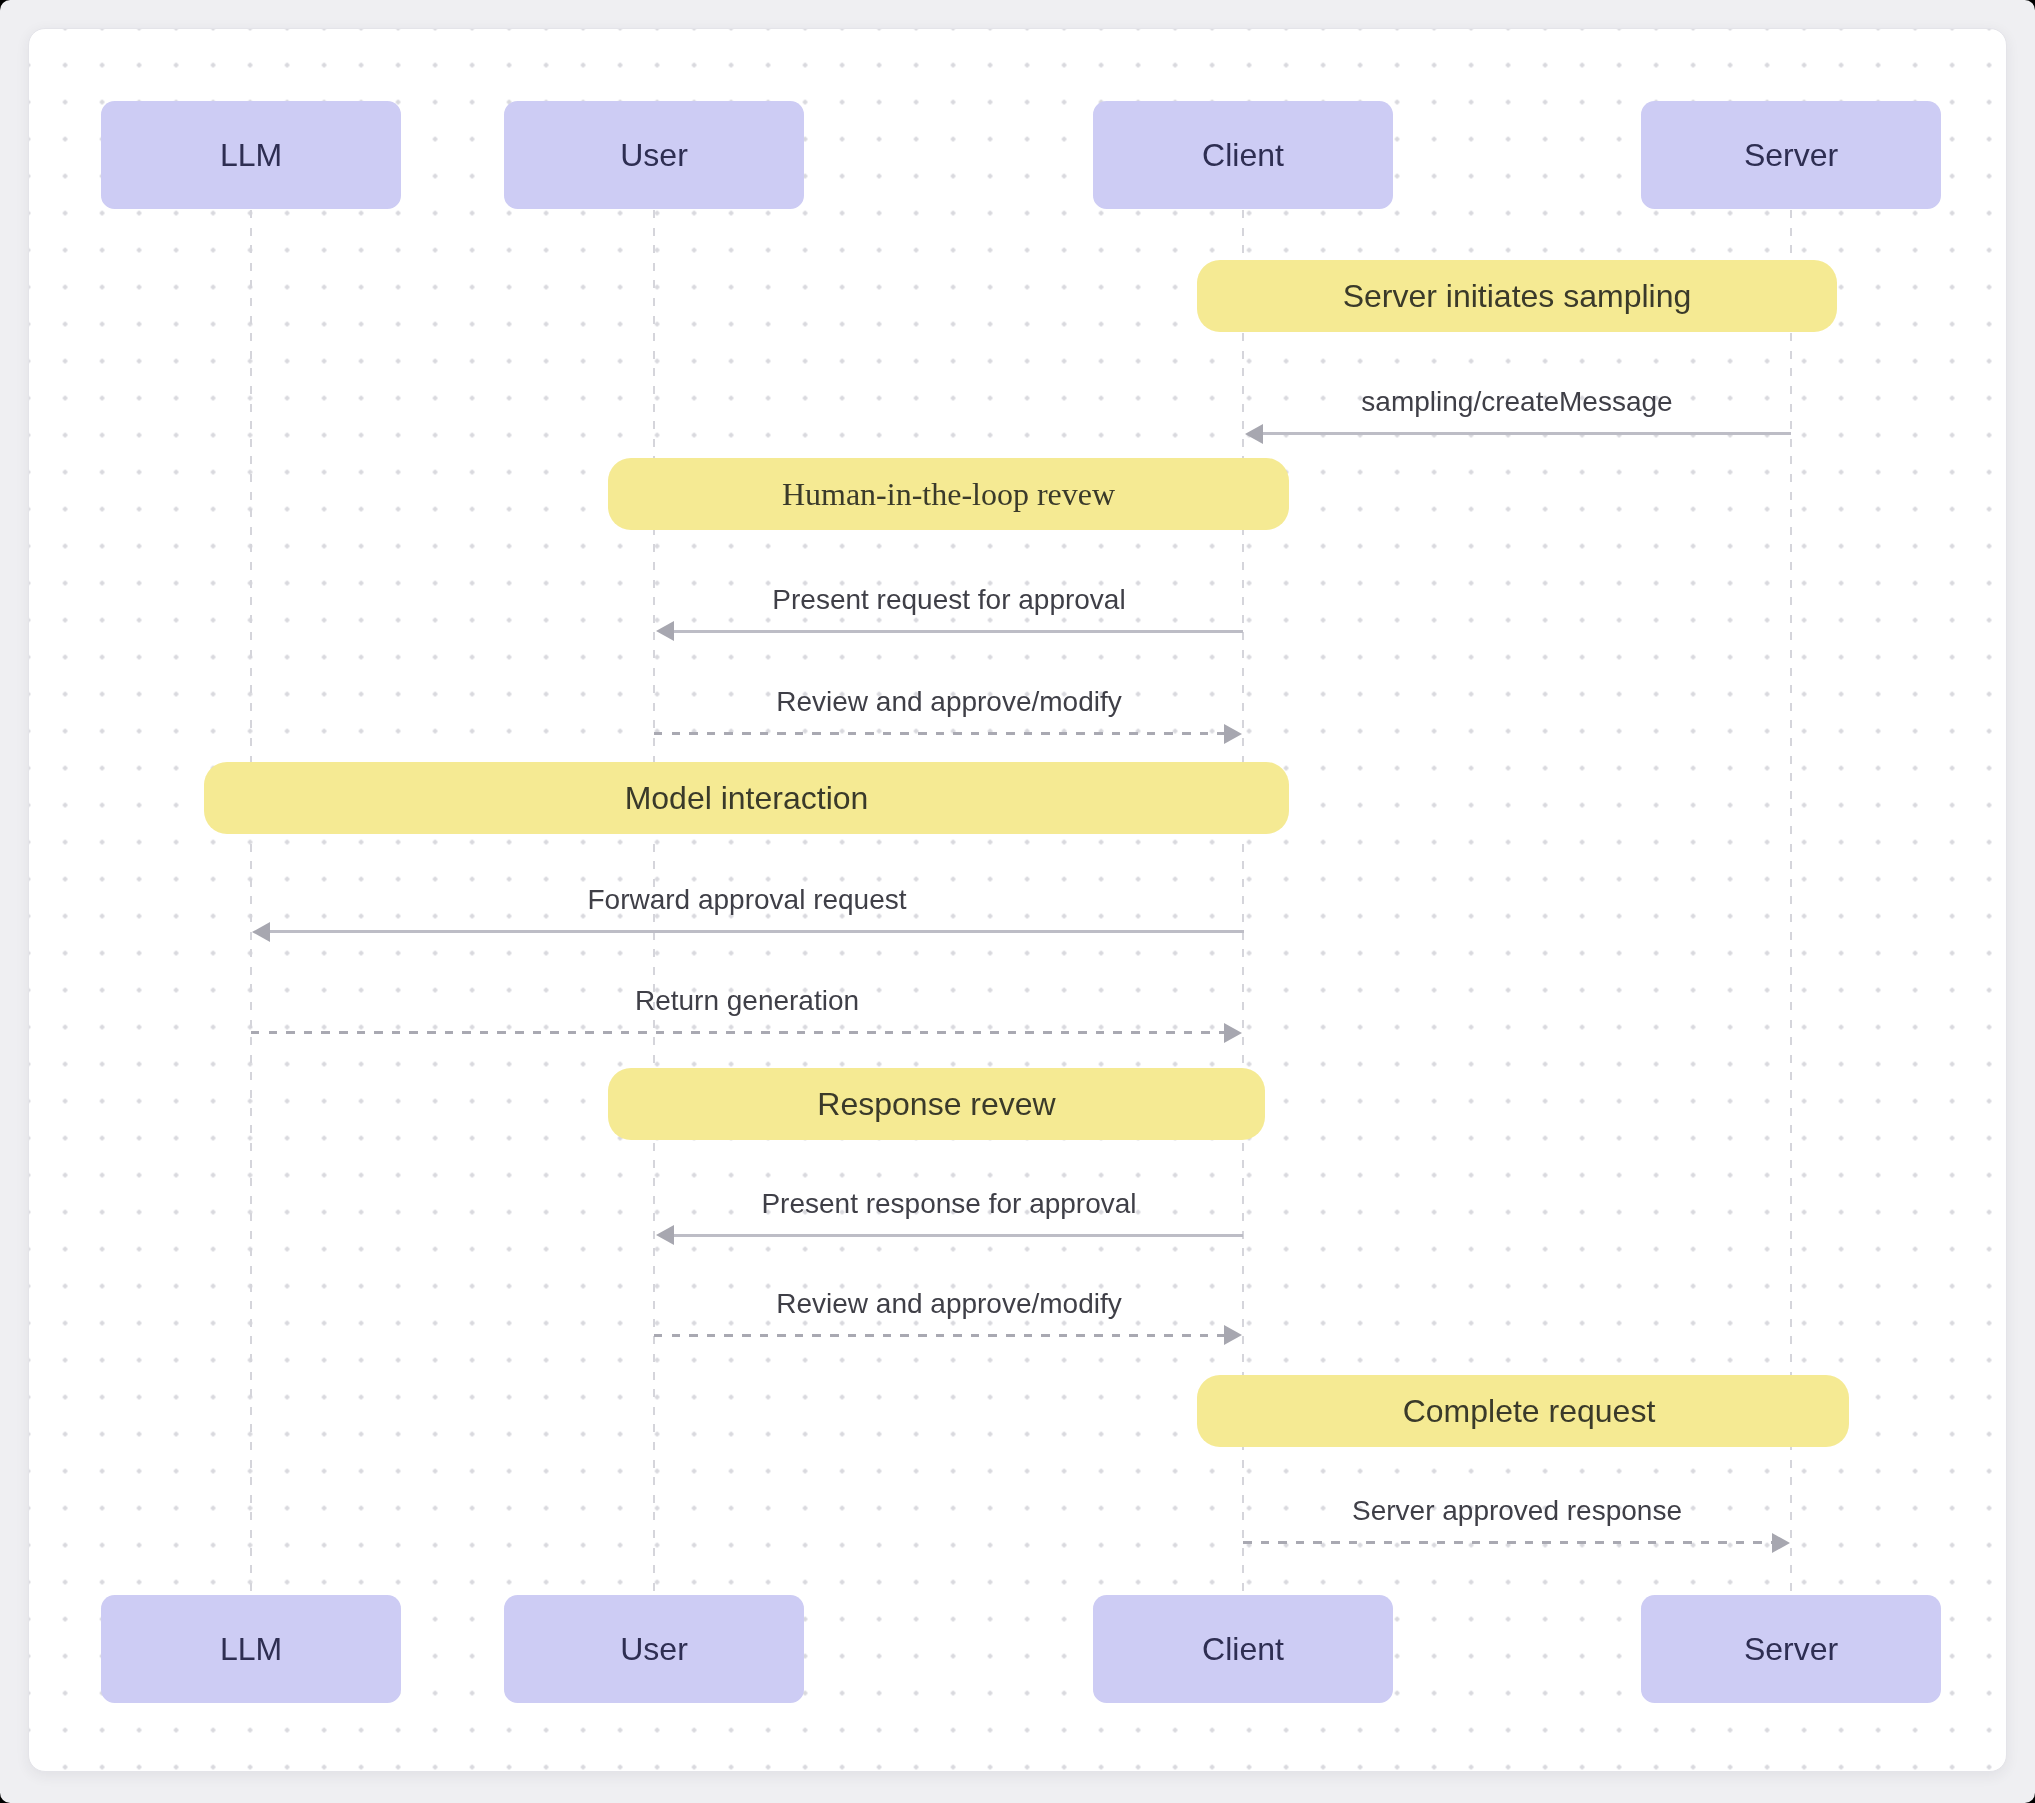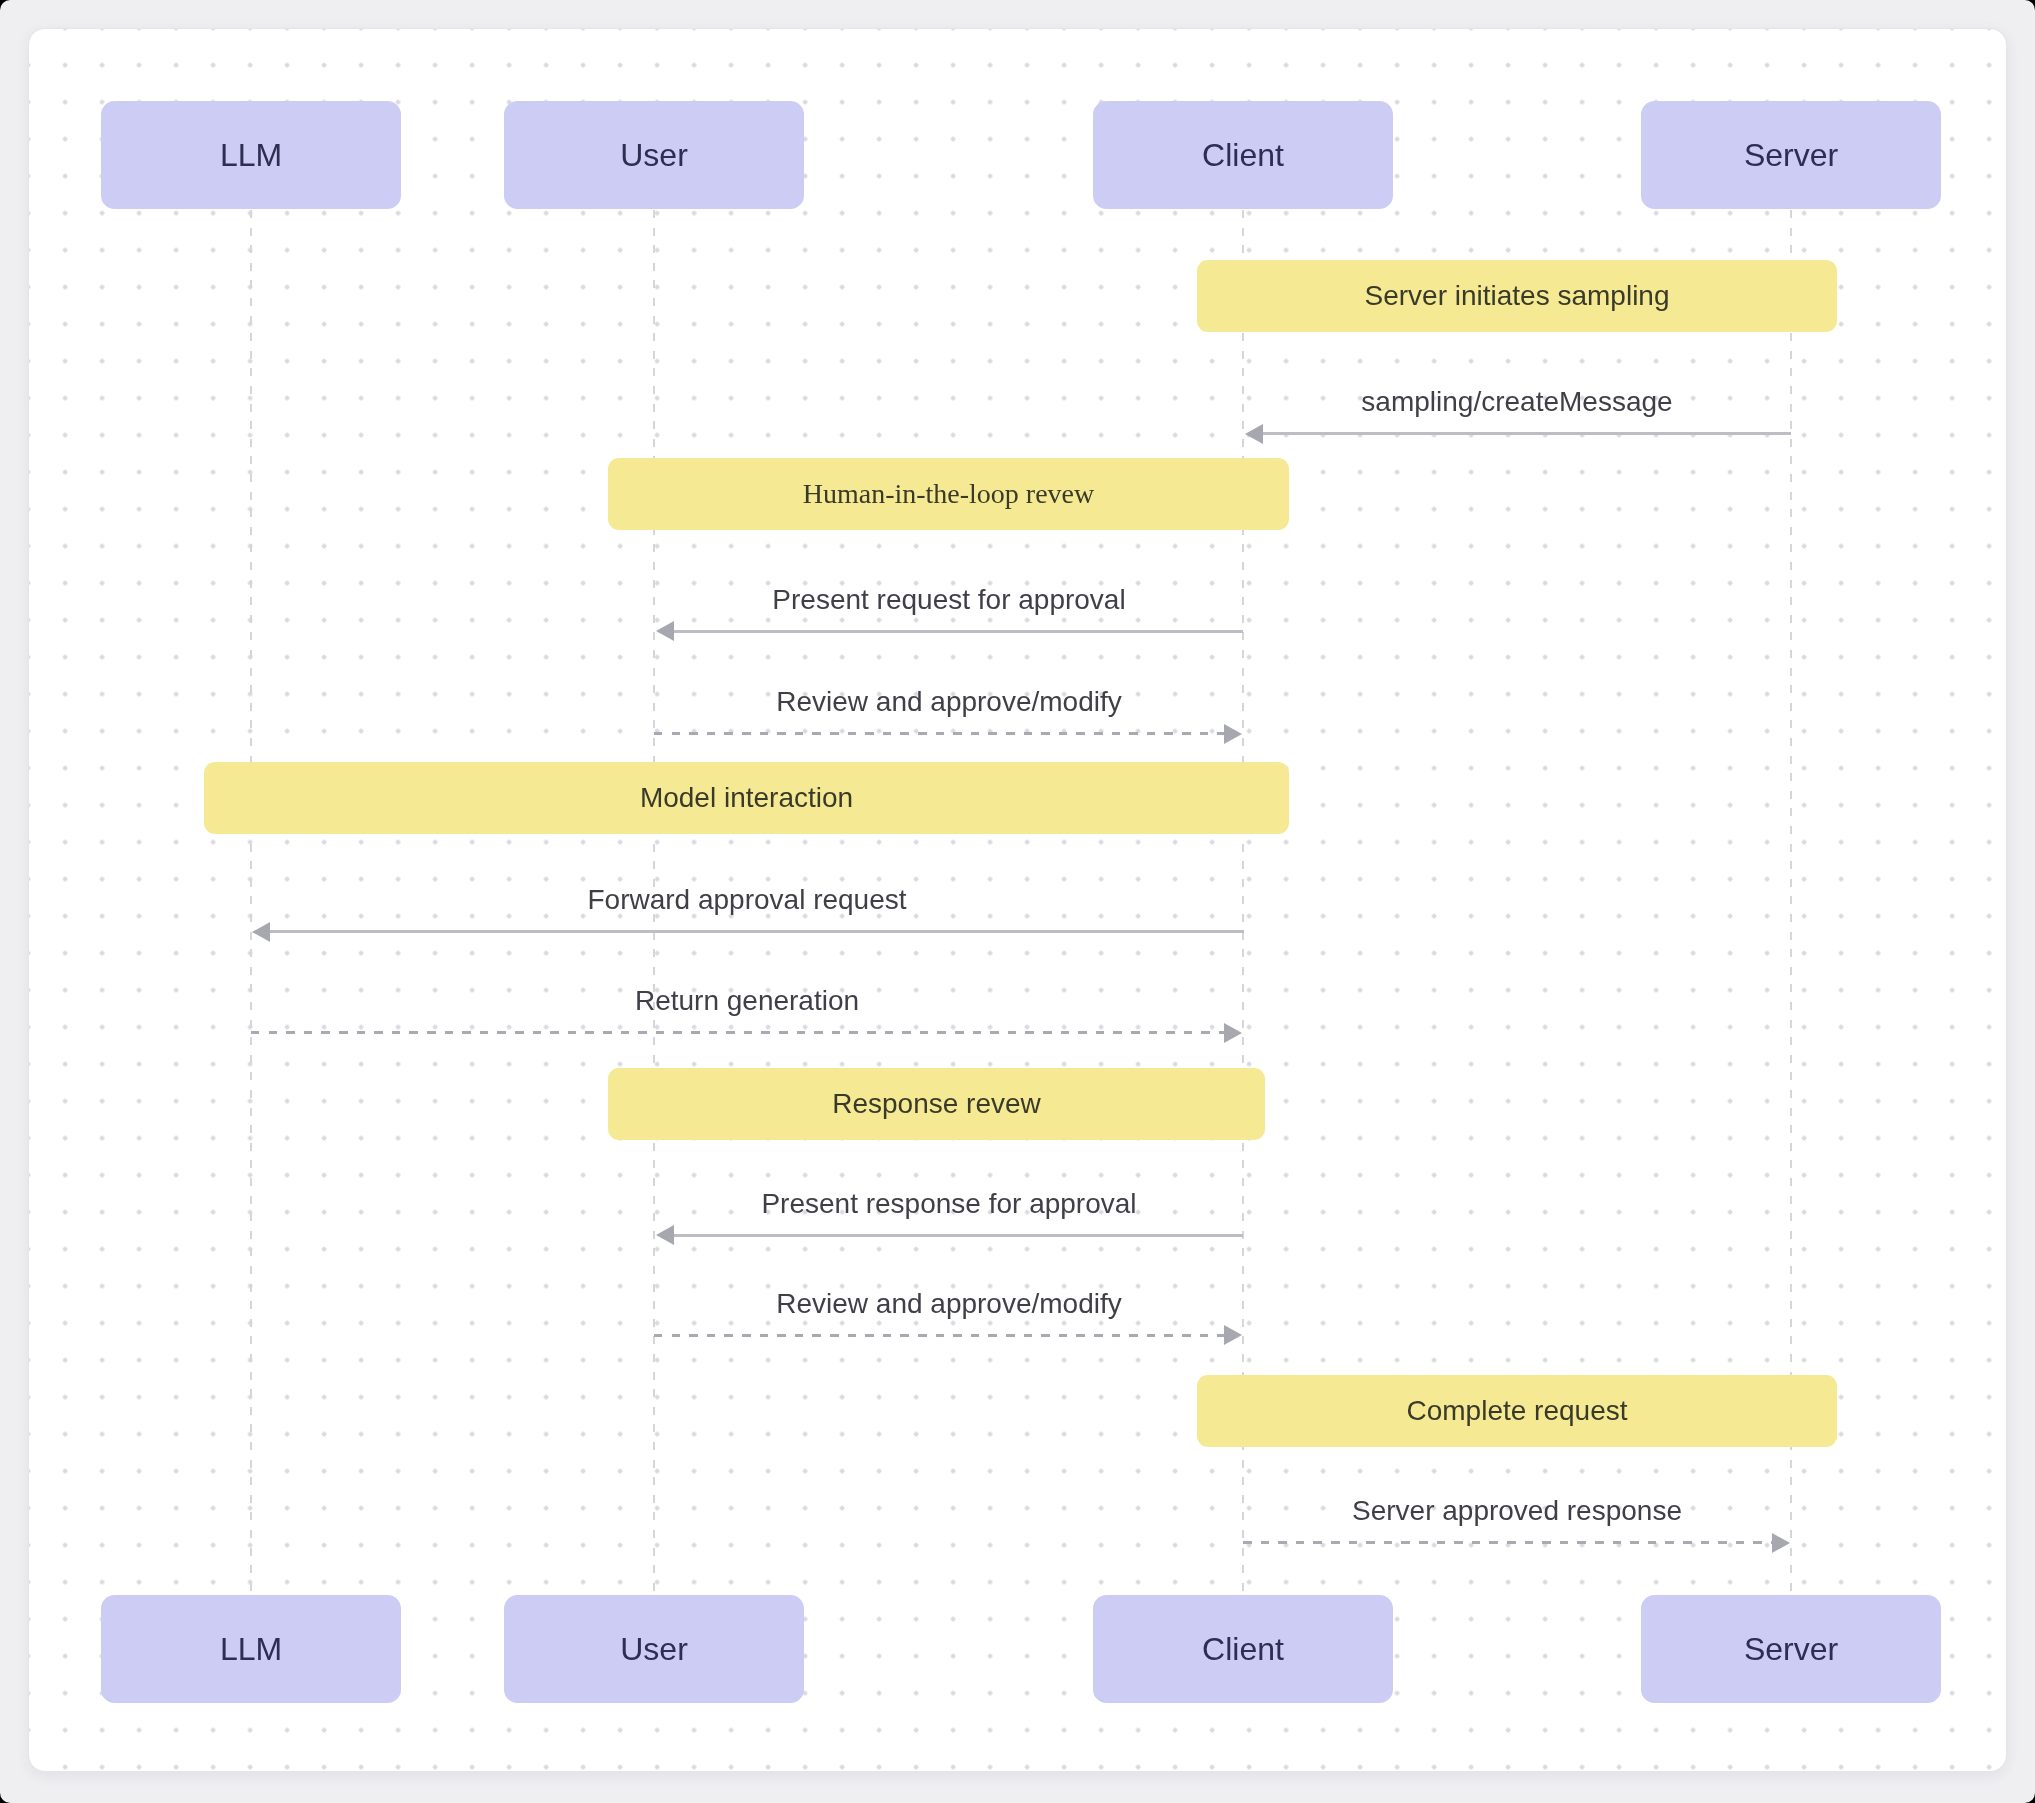--- a/index.html
+++ b/index.html
@@ -48,25 +48,25 @@
   .lifeline {
     position: absolute;
     width: 2.3px;
     background-image: repeating-linear-gradient(180deg,
       var(--lifeline-color, #d5d5db) 0 8px, transparent 8px 17.6px);
   }
   .note-box {
     position: absolute;
     height: 72px;
     background: var(--note-fill, #f5ea93);
-    border-radius: 11px;
+    border-radius: 23px;
     display: flex;
     align-items: center;
     justify-content: center;
-    font-size: 28px;
+    font-size: 32px;
     font-weight: 500;
     color: var(--note-text, #3a3a2a);
   }
   .msg-label {
     position: absolute;
     height: 34px;
     line-height: 34px;
     transform: translateX(-50%);
     white-space: nowrap;
     font-size: 28px;
@@ -145,21 +145,21 @@
         </div>
         <div class="note-box" style="left: 579px; top: 429px; width: 681px; font-family: Liberation Serif, serif;">
           <span>Human-in-the-loop revew</span>
         </div>
         <div class="note-box" style="left: 175px; top: 733px; width: 1085px;">
           <span>Model interaction</span>
         </div>
         <div class="note-box" style="left: 579px; top: 1039px; width: 657px;">
           <span>Response revew</span>
         </div>
-        <div class="note-box" style="left: 1168px; top: 1346px; width: 640px;">
+        <div class="note-box" style="left: 1168px; top: 1346px; width: 640px; padding-left: 12px;">
           <span>Complete request</span>
         </div>
       </div>
     <div id="messages">
         <div class="msg-label" style="left: 1488px; top: 356px;">sampling/createMessage</div>
         <div class="msg-line-solid" style="left: 1231px; width: 531px; top: 403px;"></div>
         <div class="arrow-head-left" style="top: 395px; left: 1216px;"></div>
         <div class="msg-label" style="left: 920px; top: 554px;">Present request for approval</div>
         <div class="msg-line-solid" style="left: 642px; width: 572px; top: 601px;"></div>
         <div class="arrow-head-left" style="top: 592px; left: 627px;"></div>

